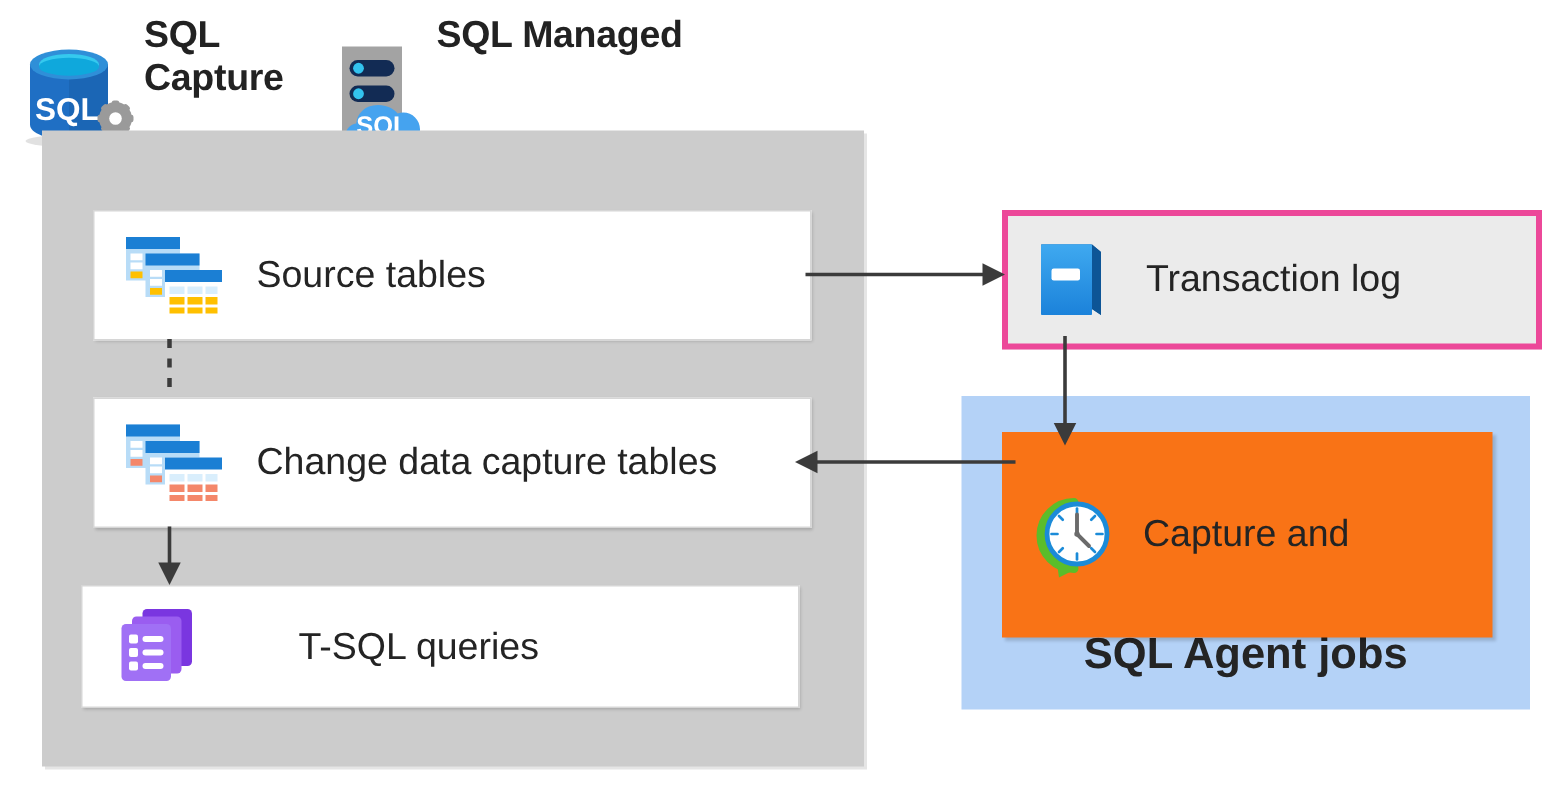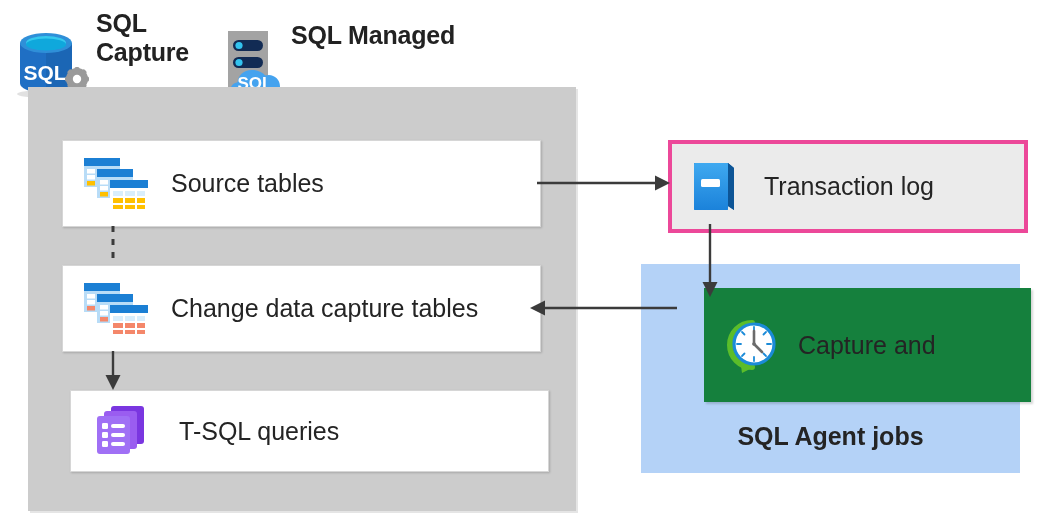--- a/index.html
+++ b/index.html
@@ -9,21 +9,21 @@
     color:#242424;
   }
   .stage{position:absolute;left:0;top:0;width:1044px;height:527px;}
 
   
   .hdr-label{
     position:absolute;font-weight:bold;font-size:25px;line-height:29px;
     color:#222222;letter-spacing:-0.2px;
   }
   #hdr-sqlserver{left:96px;top:9px;width:120px;}
-  #hdr-sqlmi{left:291px;top:9px;width:230px;margin-top:12px;}
+  #hdr-sqlmi{left:291px;top:9px;width:230px;}
 
   
   .icon-sqlserver{position:absolute;left:16px;top:28px;width:72px;height:66px;}
 
   
   .icon-sqlmi{position:absolute;left:222px;top:27px;width:66px;height:68px;}
 
   
   .gray-container{
     position:absolute;left:28px;top:87px;width:548px;height:424px;
@@ -33,21 +33,21 @@
 
   
   .row-box{
     position:absolute;background:#ffffff;
     border:1px solid #d6d6d6;
     box-shadow:1px 1px 2px rgba(0,0,0,.18);
     display:flex;align-items:center;
   }
   #box-source{left:62px;top:140px;width:477px;height:85px;}
   #box-cdc{left:62px;top:265px;width:477px;height:85px;}
-  #box-tsql{left:70px;top:390px;width:477px;height:80px;}
+  #box-tsql{left:54px;top:390px;width:477px;height:80px;gap:36px;}
 
   .row-label{
     font-size:25px;line-height:29px;color:#242424;
     margin-left:22px;
   }
   .row-icon{margin-left:20px;width:66px;height:56px;flex:0 0 66px;position:relative;}
 
   
   #box-txlog{
     position:absolute;left:668px;top:140px;width:352px;height:85px;
@@ -56,27 +56,27 @@
   }
   #box-txlog .row-icon{width:52px;flex:0 0 52px;margin-left:18px;}
 
   
   .blue-panel{
     position:absolute;left:641px;top:264px;width:379px;height:209px;
     background:#b4d2f7;
   }
   .blue-panel-title{
     position:absolute;left:0;right:0;bottom:22px;text-align:center;
-    font-weight:bold;font-size:25px;line-height:29px;color:#242424;
+    font-weight:bold;font-size:29px;line-height:29px;color:#242424;
   }
 
   
   #box-capture{
-    position:absolute;left:704px;top:288px;width:327px;height:114px;
-    background:#15803d;
+    position:absolute;left:668px;top:288px;width:327px;height:137px;
+    background:#f97316;
     box-shadow:2px 2px 2px rgba(0,0,0,.16);
     display:flex;align-items:center;
   }
   #box-capture .row-icon{margin-left:20px;width:56px;flex:0 0 56px;height:56px;}
   #box-capture .row-label{font-size:25px;line-height:31px;margin-left:18px;}
 
   
   .conn{position:absolute;}
   svg{display:block;overflow:visible;}
 </style>

